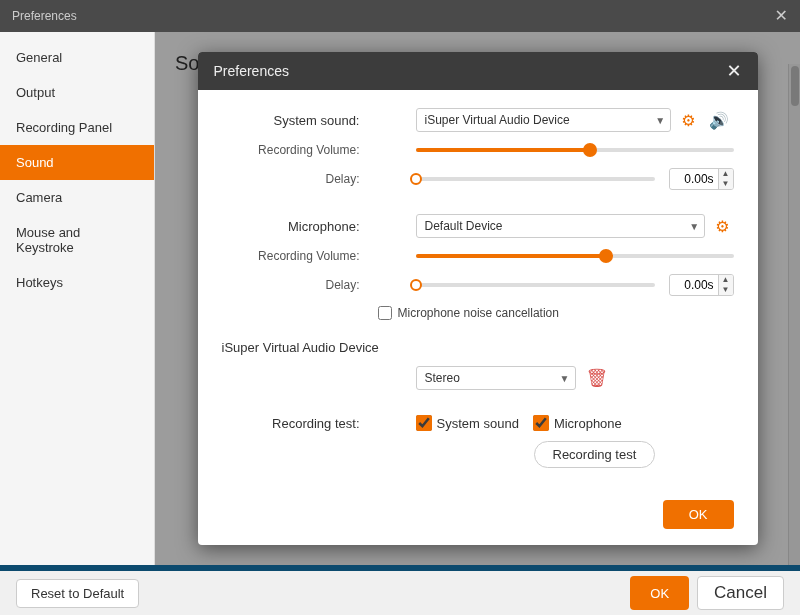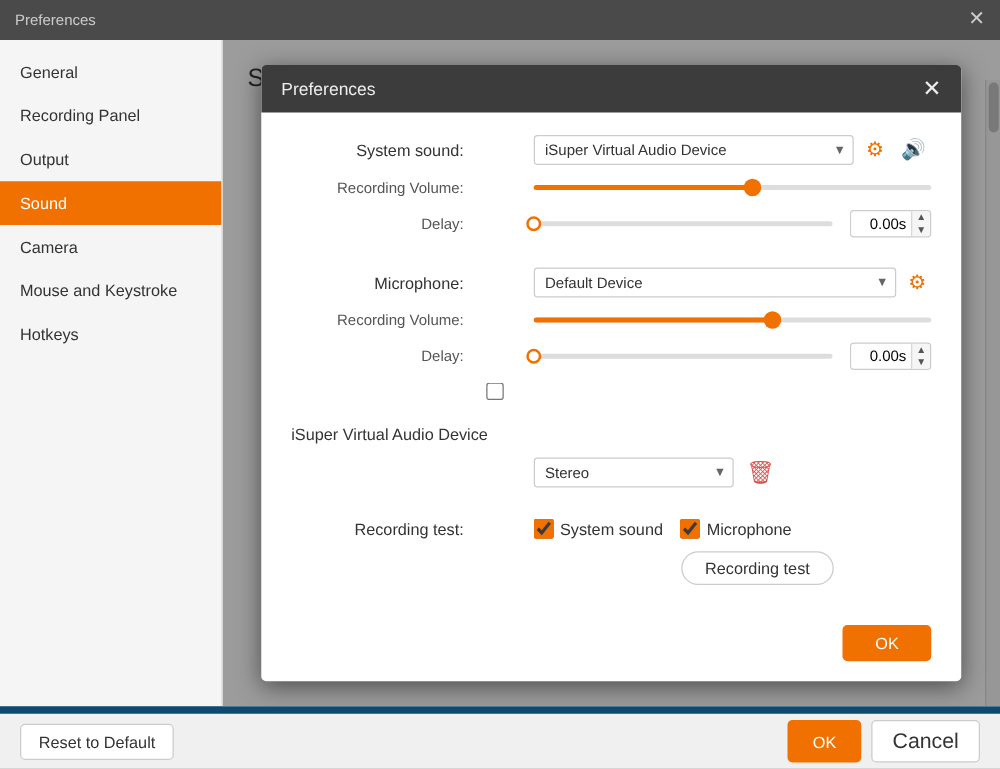--- a/index.html
+++ b/index.html
@@ -48,21 +48,21 @@
     }
 
     .content-area {
       display: flex;
       flex: 1;
       overflow: hidden;
     }
 
     
     .sidebar {
-      width: 178px;
+      width: 155px;
       background: #f5f5f5;
       border-right: 1px solid #ddd;
       flex-shrink: 0;
       padding-top: 8px;
     }
 
     .sidebar-item {
       padding: 10px 16px;
       cursor: pointer;
       color: #333;
@@ -447,22 +447,22 @@
 
   <div class="title-bar">
     <span class="title-bar-text">Preferences</span>
     <button class="title-bar-close">✕</button>
   </div>
 
   <div class="content-area">
 
     <div class="sidebar">
       <div class="sidebar-item">General</div>
+      <div class="sidebar-item">Output</div>
       <div class="sidebar-item">Recording Panel</div>
-      <div class="sidebar-item">Output</div>
       <div class="sidebar-item active">Sound</div>
       <div class="sidebar-item">Camera</div>
       <div class="sidebar-item">Mouse and Keystroke</div>
       <div class="sidebar-item">Hotkeys</div>
     </div>
 
     <div class="main-panel">
       <div class="panel-title">Sound</div>
 
       <div class="overlay">
@@ -561,20 +561,21 @@
                   <div class="delay-arrows">
                     <button class="delay-arrow">▲</button>
                     <button class="delay-arrow">▼</button>
                   </div>
                 </div>
               </div>
             </div>
 
             <div class="checkbox-row">
               <input type="checkbox" style="">
+              <span class="checkbox-label">Microphone noise cancellation</span>
             </div>
 
 
             <div class="section-divider"></div>
 
             <div class="pref-row">
               <div class="pref-control">
                 <span class="speaker-text">iSuper Virtual Audio Device</span>
               </div>
             </div>

